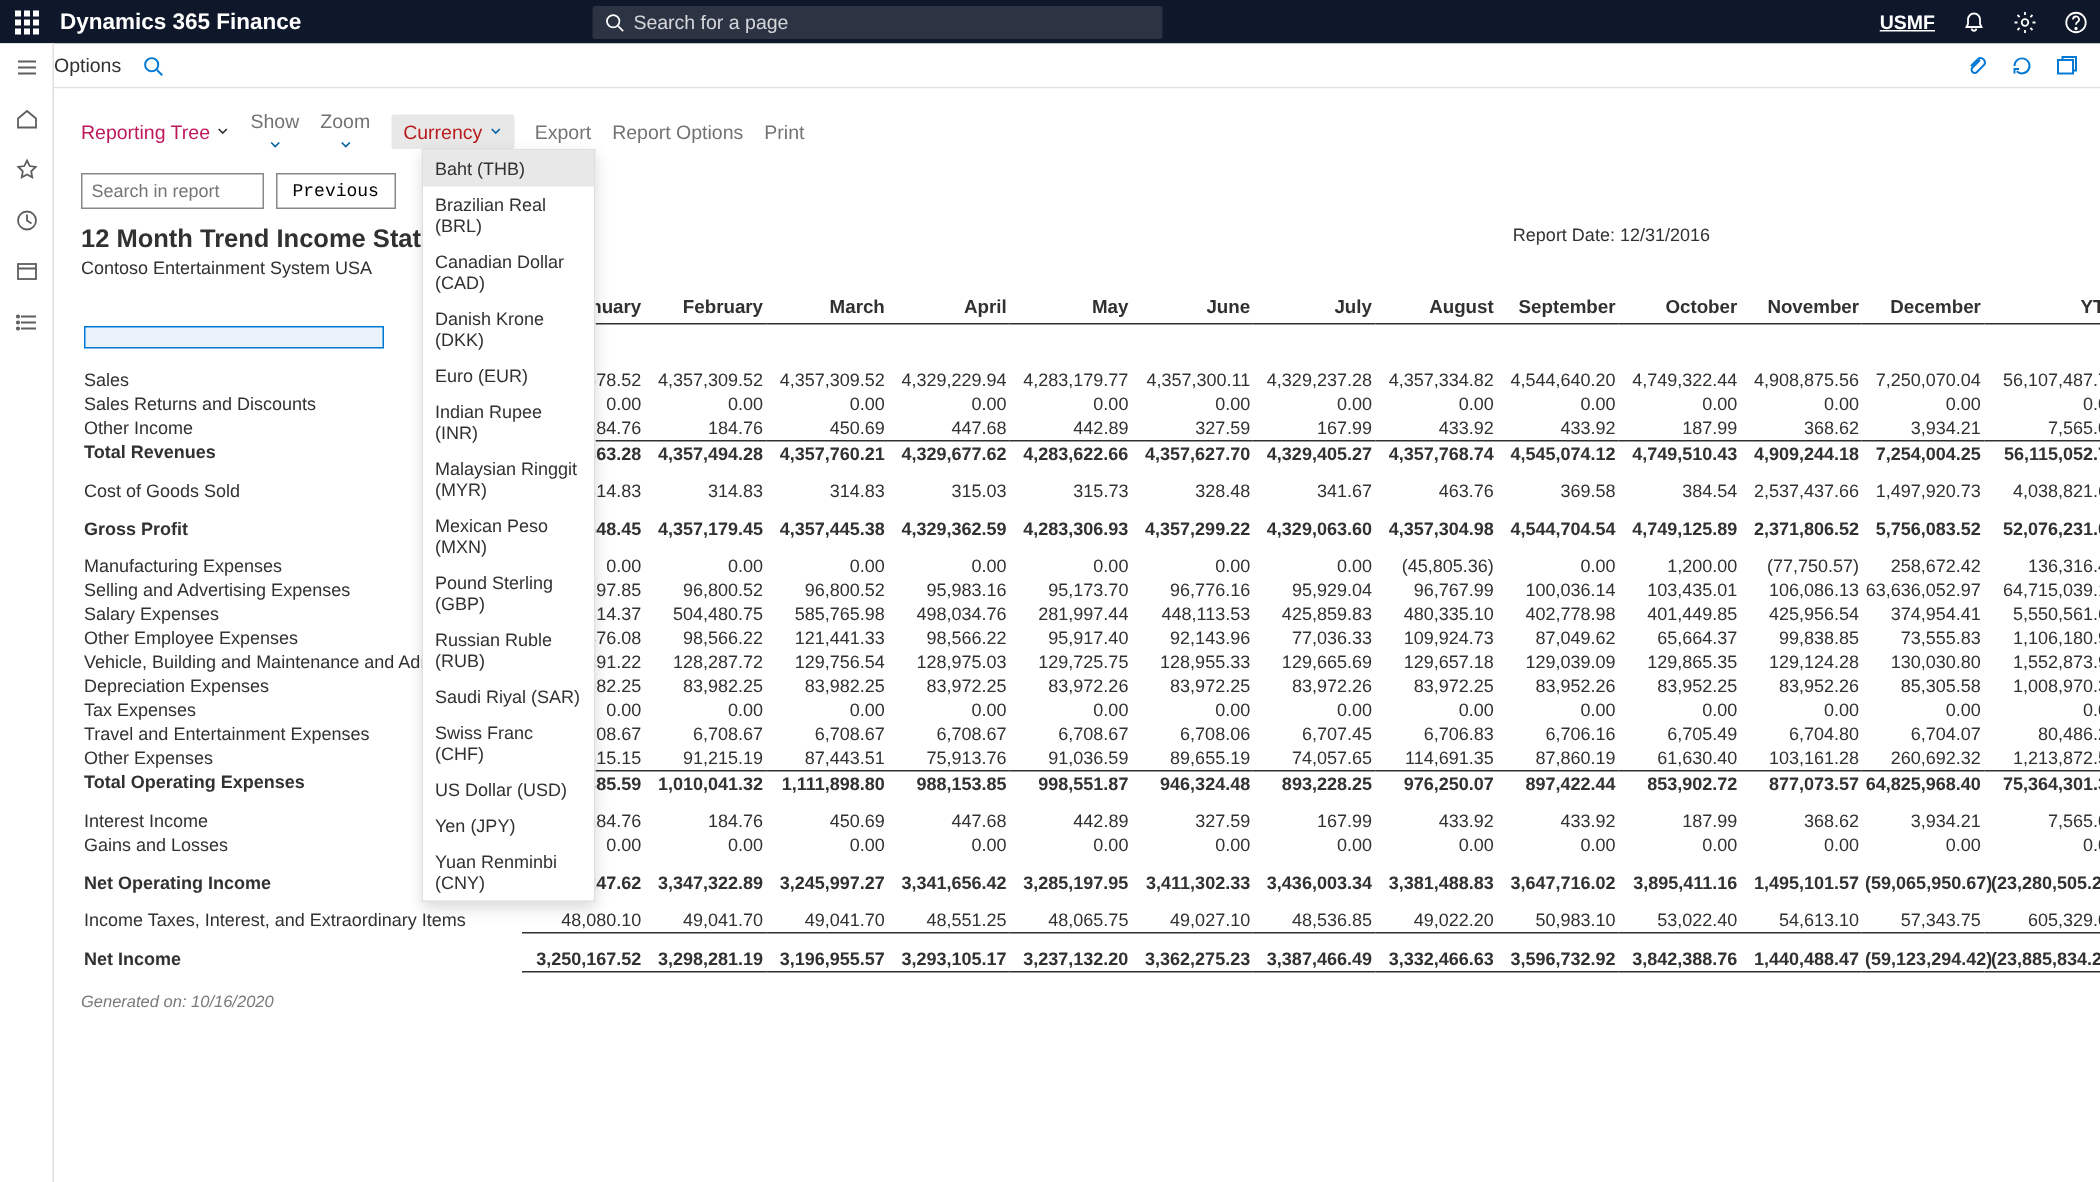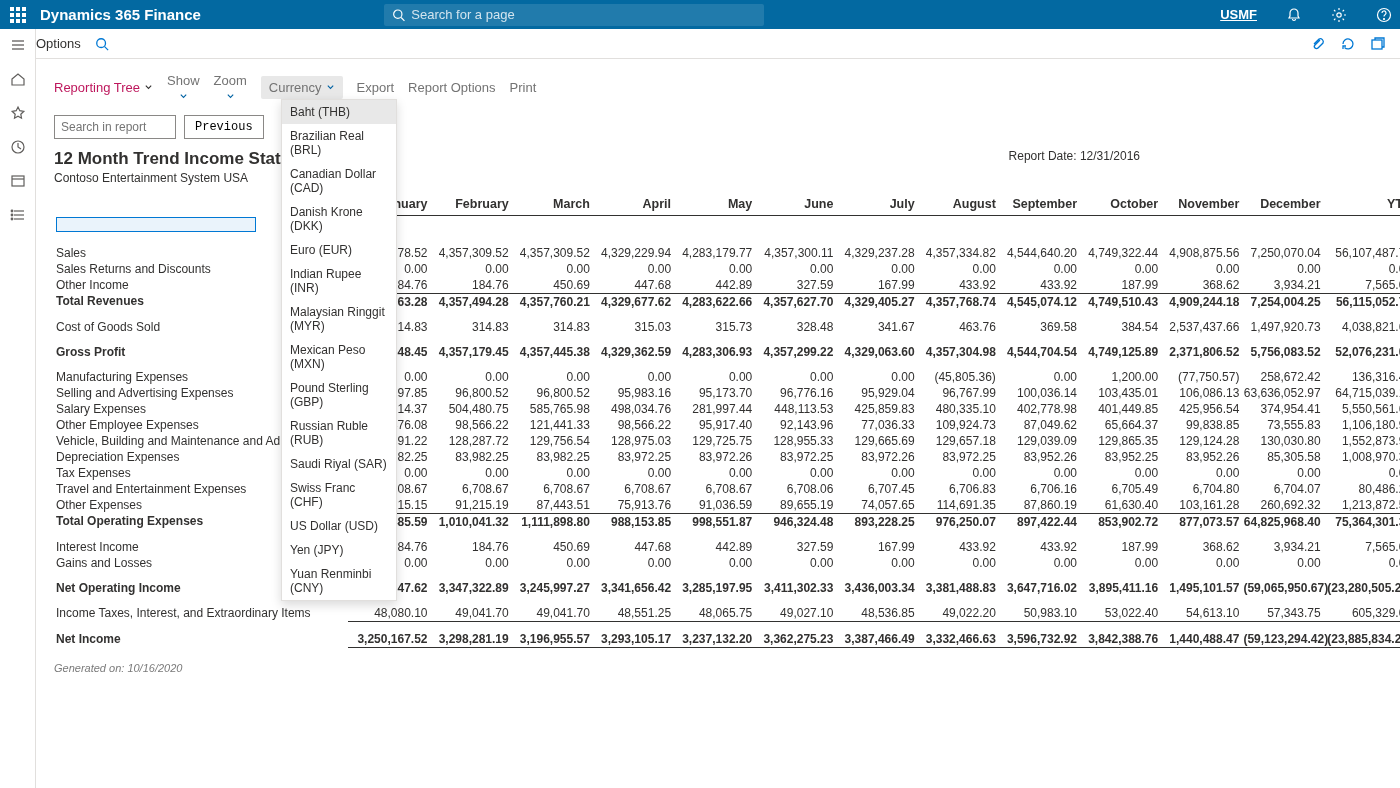--- a/index.html
+++ b/index.html
@@ -1,27 +1,27 @@
 <!DOCTYPE html>
 <html><head>
 <meta charset="utf-8">
 <style>
 * { margin: 0; padding: 0; box-sizing: border-box; }
 body { font-family: "Segoe UI", Arial, sans-serif; font-size: 13px; color: #323130; background: #fff; overflow: hidden; }
 
 
-.topbar { display: flex; align-items: center; height: 29px; background: #0369a1; color: #fff; padding: 0 8px; }
+.topbar { display: flex; align-items: center; height: 29px; background: #0f172a; color: #fff; padding: 0 8px; }
 .waffle { width: 20px; height: 20px; display: flex; flex-wrap: wrap; gap: 2px; align-content: center; justify-content: center; margin-right: 12px; cursor: pointer; }
 .waffle span { width: 4px; height: 4px; background: #fff; }
 .app-title { font-size: 15px; font-weight: 600; }
 .search-wrap { margin-left: auto; margin-right: auto; width: 380px; height: 22px; background: rgba(255,255,255,0.12); display: flex; align-items: center; padding: 0 8px; border-radius: 2px; position: relative; left: -30px;}
 .search-wrap svg { margin-right: 6px; }
 .search-wrap input { background: transparent; border: none; outline: none; color: #fff; font-size: 13px; width: 100%; }
 .search-wrap input::placeholder { color: rgba(255,255,255,0.8); }
-.topbar-right { display: flex; align-items: center; gap: 29px; margin-left: auto; text-decoration: underline; }
+.topbar-right { display: flex; align-items: center; gap: 18px; margin-left: auto; text-decoration: underline; }
 .topbar-right .company { font-size: 13px; font-weight: 600; }
 .topbar-right .ico { cursor: pointer; }
 
 
 .secondbar { display: flex; align-items: center; height: 30px; border-bottom: 1px solid #e1dfdd; padding-left: 36px; background: #fff; }
 .secondbar .opt { font-size: 13px; margin-right: 14px; cursor: pointer; }
 .secondbar .magnify { cursor: pointer; }
 .secondbar-right { margin-left: auto; display: flex; gap: 14px; padding-right: 14px; }
 .secondbar-right svg { cursor: pointer; }
 
@@ -29,21 +29,21 @@
 .leftrail { position: absolute; top: 29px; left: 0; bottom: 0; width: 36px; border-right: 1px solid #e1dfdd; background: #fff; display: flex; flex-direction: column; align-items: center; padding-top: 8px; gap: 18px; }
 .leftrail .ico { cursor: pointer; color: #605e5c; }
 
 
 .main { position: absolute; top: 59px; left: 36px; right: 0; bottom: 0; overflow: auto; padding: 0 0 20px 0; }
 
 
 .report-toolbar { display: flex; align-items: center; gap: 14px; padding: 14px 18px 0 18px; position: relative; }
 .rt-item { font-size: 13px; color: #be185d; cursor: pointer; display: flex; align-items: center; gap: 4px; }
 .rt-item.link { color: #737373; flex-direction: column; }
-.rt-item.active { background: #e8e8e8; padding: 4px 8px; border-radius: 2px; color: #737373; }
+.rt-item.active { background: #e8e8e8; padding: 4px 8px; border-radius: 2px; color: #b91c1c; }
 .chev { width: 9px; height: 9px; display: inline-block; }
 
 
 .dropdown { position: absolute; top: 40px; left: 245px; width: 116px; background: #fff; border: 1px solid #e1dfdd; box-shadow: 0 4px 10px rgba(0,0,0,0.15); z-index: 50; }
 .dropdown-item { padding: 5px 8px; font-size: 12px; cursor: pointer; }
 .dropdown-item.sel { background: #e8e8e8; }
 
 
 .sr-row { display: flex; align-items: center; gap: 8px; padding: 14px 18px 0 18px; }
 .sr-input { width: 122px; height: 24px; border: 1px solid #8a8886; padding: 0 6px; font-size: 12px; }

